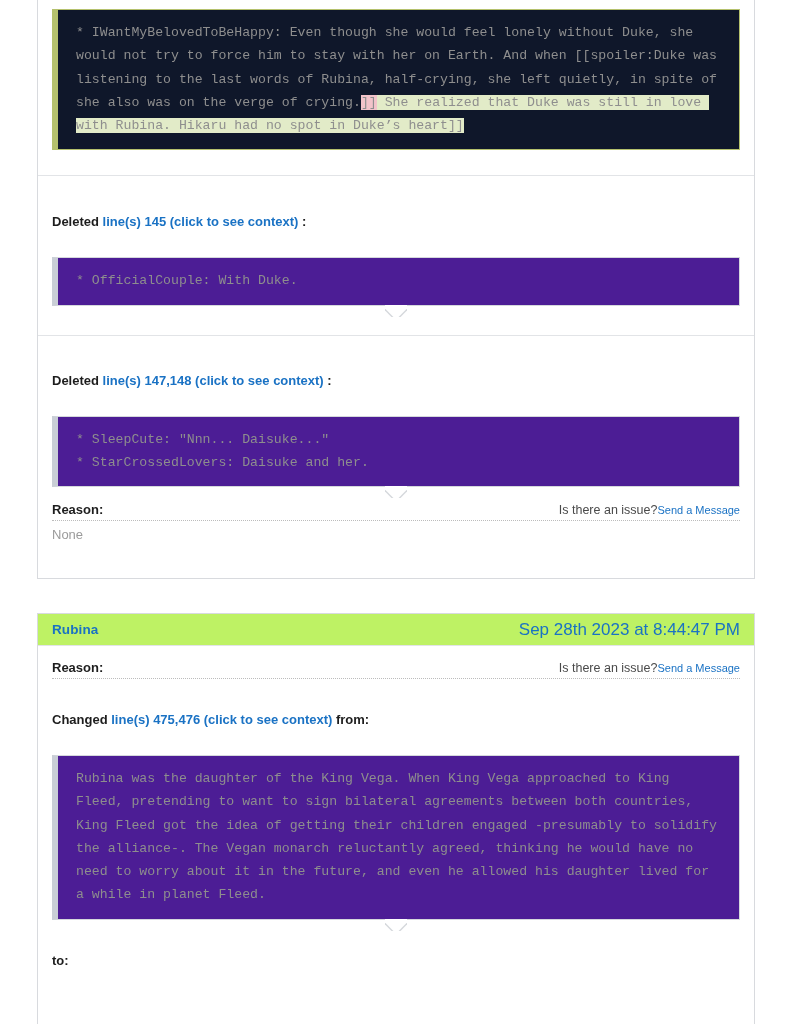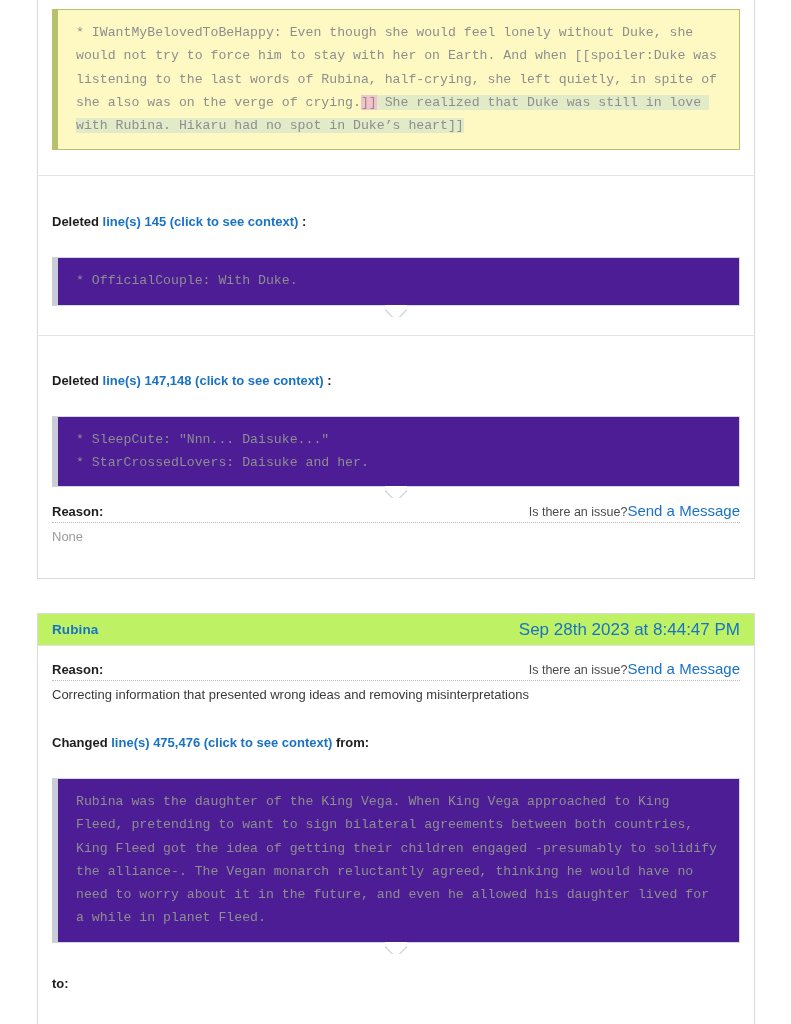--- a/index.html
+++ b/index.html
@@ -138,21 +138,21 @@
   }
   .tail:after {
     background: #ffffff;
     top: -12px;
   }
 
   
   .quote-box.green {
     border: 1px solid #b5c16d;
     border-left: 6px solid #b5c16d;
-    background: #fef9c3;
+    background: #0f172a;
   }
   .hl-green { background: #e2ebc8; }
   .hl-pink  { background: #f2c3ca; }
 
   
   .reason-row {
     display: flex;
     align-items: baseline;
     justify-content: space-between;
     padding-bottom: 3px;
@@ -163,21 +163,21 @@
     font-size: 13px;
     color: #1d1d1d;
   }
   .issue-text {
     font-size: 12.5px;
     color: #4a4a4a;
   }
   .issue-link {
     color: #1a72c4;
     text-decoration: none;
-    font-size: 15px;
+    font-size: 11px;
   }
   .dotted-rule {
     border-top: 1px dotted #bcbcbc;
     height: 0;
     margin: 0;
   }
   .reason-value {
     font-size: 13px;
     color: #9b9b9b;
     padding-top: 6px;
@@ -246,21 +246,20 @@
       <a href="#" class="author-link">Rubina</a>
       <a href="#" class="date-link">Sep 28th 2023 at 8:44:47 PM</a>
     </div>
 
     <div class="section" style="padding-top:14px;">
       <div class="reason-row">
         <span class="reason-label">Reason:</span>
         <span><span class="issue-text">Is there an issue?</span><a href="#" class="issue-link">Send a Message</a></span>
       </div>
       <div class="dotted-rule"></div>
-      <div class="reason-value filled">Correcting information that presented wrong ideas and removing misinterpretations</div>
     </div>
 
     <div class="section" style="padding-top:33px;">
       <div class="change-label"><span>Changed</span>
         <a href="#" class="ctx-link">line(s) 475,476 (click to see context)</a>
         <span>from:</span></div>
       <div class="quote-wrap" style="margin-top:27px;">
         <div class="quote-box">Rubina was the daughter of the King Vega. When King Vega approached to King Fleed, pretending to want to sign bilateral agreements between both countries, King Fleed got the idea of getting their children engaged -presumably to solidify the alliance-. The Vegan monarch reluctantly agreed, thinking he would have no need to worry about it in the future, and even he allowed his daughter lived for a while in planet Fleed.</div>
         <div class="tail"></div>
       </div>

